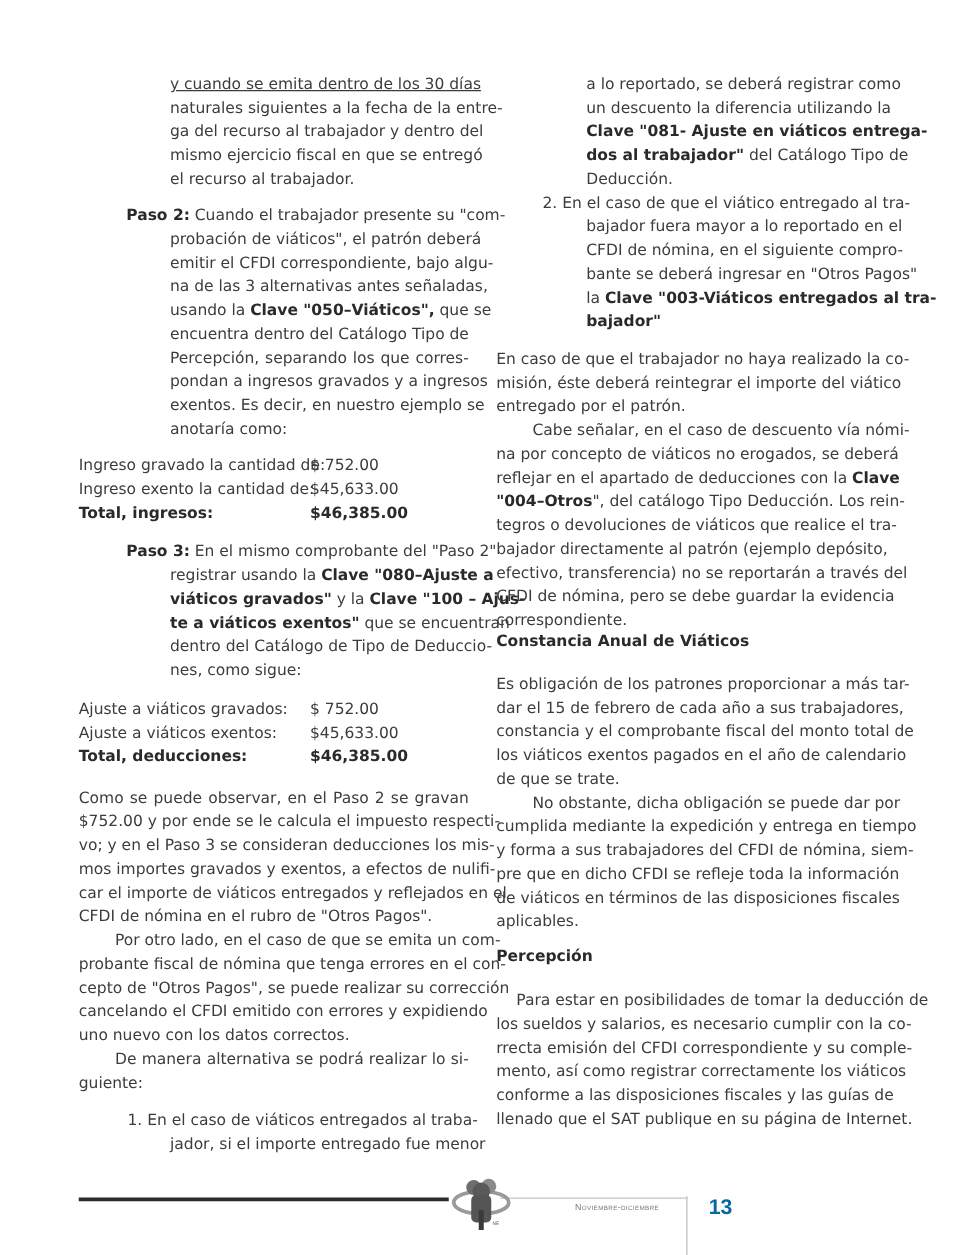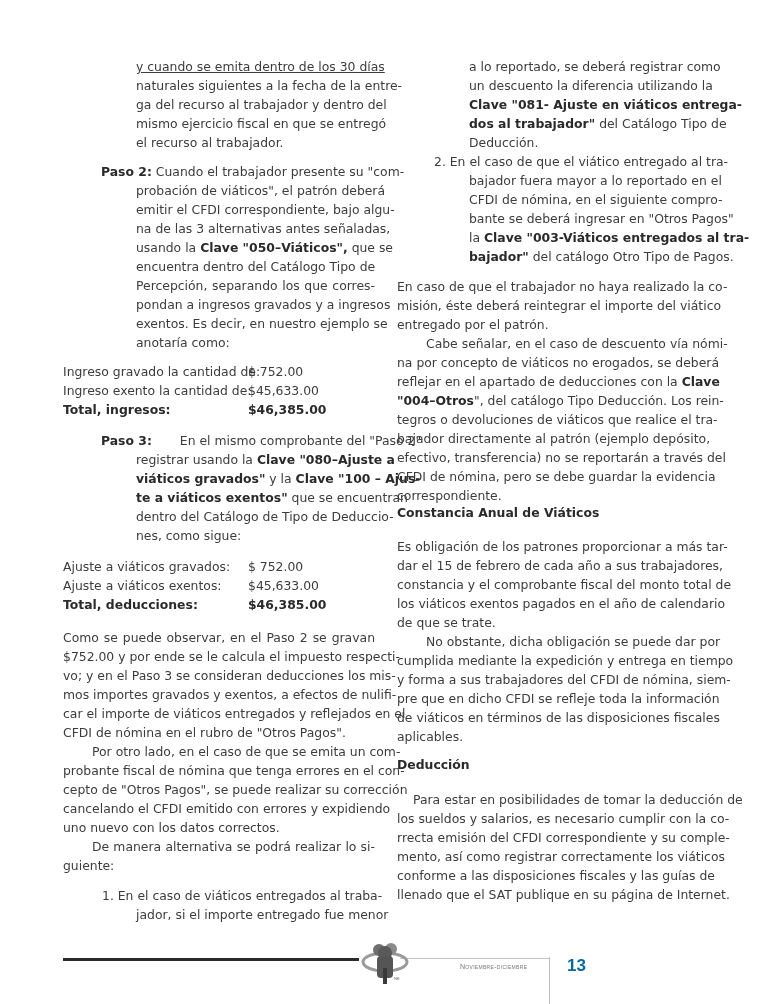--- a/index.html
+++ b/index.html
@@ -45,21 +45,21 @@
 
   <div>
     <div class="line" style="left:63px;top:362px;">Ingreso gravado la cantidad de:</div>
     <div class="line" style="left:248px;top:362px;">$ 752.00</div>
     <div class="line" style="left:63px;top:381px;">Ingreso exento la cantidad de:</div>
     <div class="line" style="left:248px;top:381px;">$45,633.00</div>
     <div class="line b" style="left:63px;top:400px;">Total, ingresos:</div>
     <div class="line b" style="left:248px;top:400px;">$46,385.00</div>
   </div>
 
-  <div class="line" style="left:101px;top:431px;width:274px;display:flex;gap:24px;">
+  <div class="line" style="left:101px;top:431px;width:274px;display:flex;">
     <span class="b">Paso 3:</span>
     <span style="flex:1;text-align:justify;text-align-last:justify;white-space:pre;"> En el mismo comprobante del "Paso 2"</span>
   </div>
   <div class="line" style="left:136px;top:450px;width:239px;display:flex;justify-content:space-between;">
     <span style="white-space:pre;">registrar usando la </span>
     <span class="b">Clave "080–Ajuste a</span>
   </div>
   <div class="line" style="left:136px;top:469px;width:239px;display:flex;justify-content:space-between;">
     <span class="b">viáticos gravados"</span>
     <span style="white-space:pre;"> y la </span>
@@ -114,21 +114,20 @@
   <div class="line j" style="left:434px;top:152px;width:274px;">2. En el caso de que el viático entregado al tra-</div>
   <div class="line j" style="left:469px;top:171px;width:239px;">bajador fuera mayor a lo reportado en el</div>
   <div class="line j" style="left:469px;top:190px;width:239px;">CFDI de nómina, en el siguiente compro-</div>
   <div class="line j" style="left:469px;top:209px;width:239px;">bante se deberá ingresar en "Otros Pagos"</div>
   <div class="line" style="left:469px;top:228px;width:239px;display:flex;justify-content:space-between;">
     <span style="white-space:pre;">la </span>
     <span class="b">Clave "003-Viáticos entregados al tra-</span>
   </div>
   <div class="line" style="left:469px;top:247px;width:239px;display:flex;justify-content:space-between;">
     <span class="b">bajador"</span>
-    <span style="white-space:pre;"> del catálogo Otro Tipo de Pagos.</span>
   </div>
 
   <div class="line j" style="left:397px;top:277px;width:311px;">En caso de que el trabajador no haya realizado la co-</div>
   <div class="line j" style="left:397px;top:296px;width:311px;">misión, éste deberá reintegrar el importe del viático</div>
   <div class="line" style="left:397px;top:315px;">entregado por el patrón.</div>
 
   <div class="line j" style="left:426px;top:334px;width:282px;">Cabe señalar, en el caso de descuento vía nómi-</div>
   <div class="line j" style="left:397px;top:353px;width:311px;">na por concepto de viáticos no erogados, se deberá</div>
   <div class="line" style="left:397px;top:372px;width:311px;display:flex;justify-content:space-between;">
     <span style="white-space:pre;">reflejar en el apartado de deducciones con la </span>
@@ -152,21 +151,21 @@
   <div class="line j" style="left:397px;top:594px;width:311px;">los viáticos exentos pagados en el año de calendario</div>
   <div class="line" style="left:397px;top:613px;">de que se trate.</div>
 
   <div class="line j" style="left:426px;top:632px;width:282px;">No obstante, dicha obligación se puede dar por</div>
   <div class="line j" style="left:397px;top:651px;width:311px;">cumplida mediante la expedición y entrega en tiempo</div>
   <div class="line j" style="left:397px;top:670px;width:311px;">y forma a sus trabajadores del CFDI de nómina, siem-</div>
   <div class="line j" style="left:397px;top:689px;width:311px;">pre que en dicho CFDI se refleje toda la información</div>
   <div class="line j" style="left:397px;top:708px;width:311px;">de viáticos en términos de las disposiciones fiscales</div>
   <div class="line" style="left:397px;top:727px;">aplicables.</div>
 
-  <div class="line b" style="left:397px;top:755px;">Deducción</div>
+  <div class="line b" style="left:397px;top:755px;">Percepción</div>
 
   <div class="line j" style="left:397px;top:790px;width:311px;margin-left:16px;">Para estar en posibilidades de tomar la deducción de</div>
   <div class="line j" style="left:397px;top:809px;width:311px;">los sueldos y salarios, es necesario cumplir con la co-</div>
   <div class="line j" style="left:397px;top:828px;width:311px;">rrecta emisión del CFDI correspondiente y su comple-</div>
   <div class="line j" style="left:397px;top:847px;width:311px;">mento, así como registrar correctamente los viáticos</div>
   <div class="line j" style="left:397px;top:866px;width:311px;">conforme a las disposiciones fiscales y las guías de</div>
   <div class="line" style="left:397px;top:885px;">llenado que el SAT publique en su página de Internet.</div>
 </div>
 
 <div>

